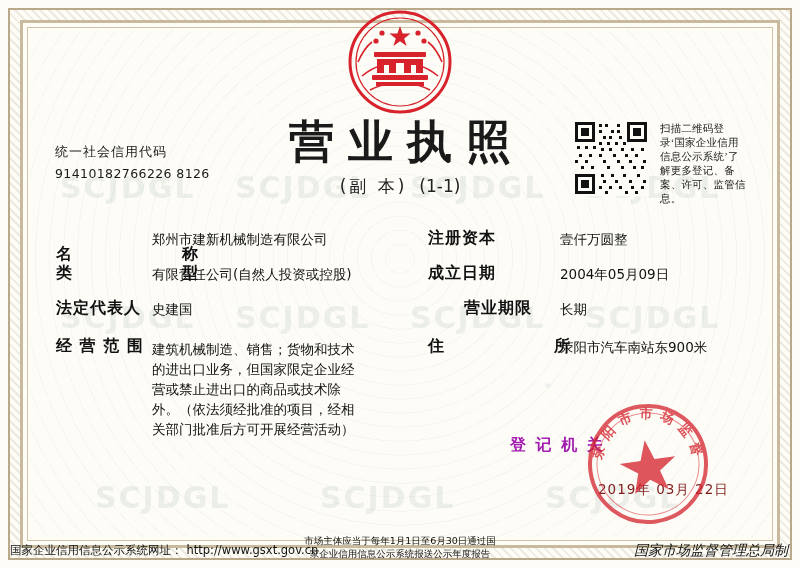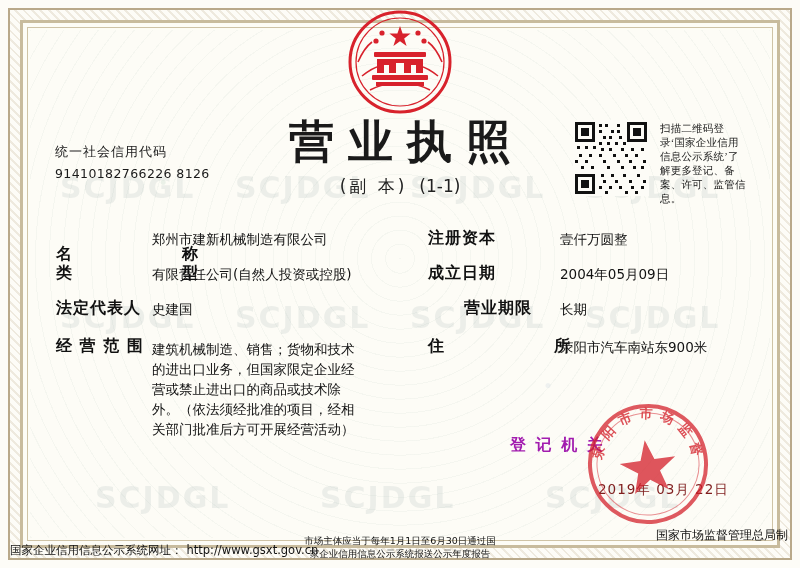--- a/index.html
+++ b/index.html
@@ -266,24 +266,25 @@
     transform: translateX(-50%);
     text-align: center;
     font-family: "DejaVu Sans", sans-serif;
     font-size: 9.5px;
     line-height: 13px;
     color: #111;
   }
   .footer-right {
     position: absolute;
     right: 12px;
-    bottom: 24px;
-    font-family: "DejaVu Sans", sans-serif;
-    font-size: 12px;
+    bottom: 8px;
+    font-family: "DejaVu Sans", sans-serif;
+    font-size: 14px;
     color: #111;
+    font-style: italic;
   }
 </style>
 </head>
 <body>
 
 <div class="license">
 
   <div class="border-outer"></div>
   <div class="border-mid"></div>
   <div class="border-inner"></div>

